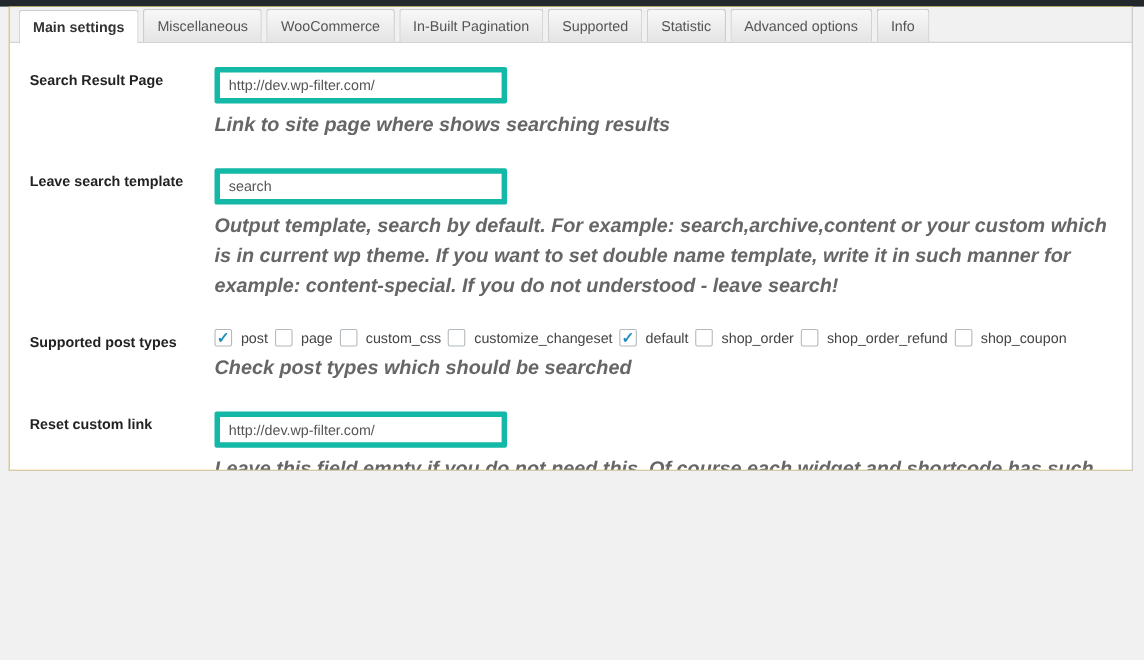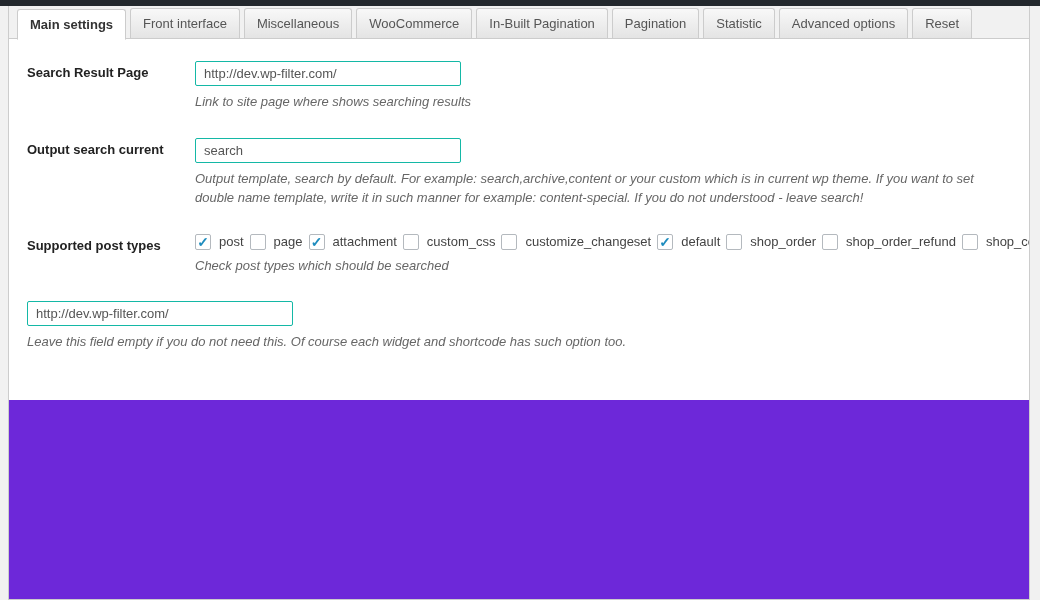--- a/index.html
+++ b/index.html
@@ -10,25 +10,25 @@
       background: #f1f1f1;
       width: 1040px;
       height: 600px;
       overflow: hidden;
     }
     .top-bar {
       height: 6px;
       background: #23282d;
     }
     .container {
-      background: #6d28d9;
+      background: #eab308;
       margin: 0 10px 0 8px;
       border: 1px solid #ccc;
       border-top: none;
-      height: 594px;
+      height: 422px;
       overflow: hidden;
     }
     .tabs {
       display: flex;
       background: #f1f1f1;
       border-bottom: 1px solid #ccc;
       padding-left: 8px;
       padding-top: 2px;
     }
     .tab {
@@ -68,35 +68,35 @@
       color: #222;
       padding-top: 4px;
       font-size: 13px;
     }
     .field-col {
       flex: 1;
     }
     input[type="text"] {
       width: 266px;
       padding: 4px 8px;
-      border: 1px solid #14b8a6;
+      border: 5px solid #14b8a6;
       border-radius: 2px;
       font-size: 13px;
       color: #555;
       background: #fff;
     }
     input[type="text"]::placeholder {
       color: #888;
     }
     .desc {
       margin-top: 6px;
       color: #666;
       font-style: italic;
-      font-weight: 400;
-      font-size: 13px;
+      font-weight: 700;
+      font-size: 18px;
       line-height: 1.5;
     }
     .checkbox-list {
       display: flex;
       flex-direction: row;
       gap: 6px;
       text-align: center;
     }
     .checkbox-row {
       display: flex;
@@ -128,65 +128,60 @@
     }
   </style>
 </head>
 <body>
 
 <div class="top-bar"></div>
 <div class="container">
 
   <div class="tabs" id="tabs-bar">
       <div class="tab active">Main settings</div>
-      <div class="tab">Front interface</div>
       <div class="tab">Miscellaneous</div>
       <div class="tab">WooCommerce</div>
       <div class="tab">In-Built Pagination</div>
-      <div class="tab">Pagination</div>
+      <div class="tab">Supported</div>
       <div class="tab">Statistic</div>
       <div class="tab">Advanced options</div>
-      <div class="tab">Reset</div>
+      <div class="tab">Info</div>
     </div>
 
   <div class="panel">
 
     <div class="row">
       <div class="label-col">Search Result Page</div>
       <div class="field-col">
         <input type="text" value="http://dev.wp-filter.com/" style="">
         <div class="desc">Link to site page where shows searching results</div>
       </div>
     </div>
 
     <div class="row">
-      <div class="label-col">Output search current</div>
+      <div class="label-col">Leave search template</div>
       <div class="field-col">
         <input type="text" value="search" style="">
         <div class="desc">Output template, search by default. For example: search,archive,content or your custom which is in current wp theme. If you want to set double name template, write it in such manner for example: content-special. If you do not understood - leave search!</div>
       </div>
     </div>
 
     <div class="row">
       <div class="label-col">Supported post types</div>
       <div class="field-col">
         <div class="checkbox-list" id="post-types-list">
             <div class="checkbox-row">
               <span class="checkbox checked"></span>
               <span class="checkbox-label">post</span>
             </div>
             <div class="checkbox-row">
               <span class="checkbox"></span>
               <span class="checkbox-label">page</span>
             </div>
             <div class="checkbox-row">
-              <span class="checkbox checked"></span>
-              <span class="checkbox-label">attachment</span>
-            </div>
-            <div class="checkbox-row">
               <span class="checkbox"></span>
               <span class="checkbox-label">custom_css</span>
             </div>
             <div class="checkbox-row">
               <span class="checkbox"></span>
               <span class="checkbox-label">customize_changeset</span>
             </div>
             <div class="checkbox-row">
               <span class="checkbox checked"></span>
               <span class="checkbox-label">default</span>
@@ -202,20 +197,21 @@
             <div class="checkbox-row">
               <span class="checkbox"></span>
               <span class="checkbox-label">shop_coupon</span>
             </div>
           </div>
         <div class="desc" style="">Check post types which should be searched</div>
       </div>
     </div>
 
     <div class="row">
+      <div class="label-col">Reset custom link</div>
       <div class="field-col">
         <input type="text" value="http://dev.wp-filter.com/" style="">
         <div class="desc">Leave this field empty if you do not need this. Of course each widget and shortcode has such option too.</div>
       </div>
     </div>
 
   </div>
 </div>
 
 </body></html>

